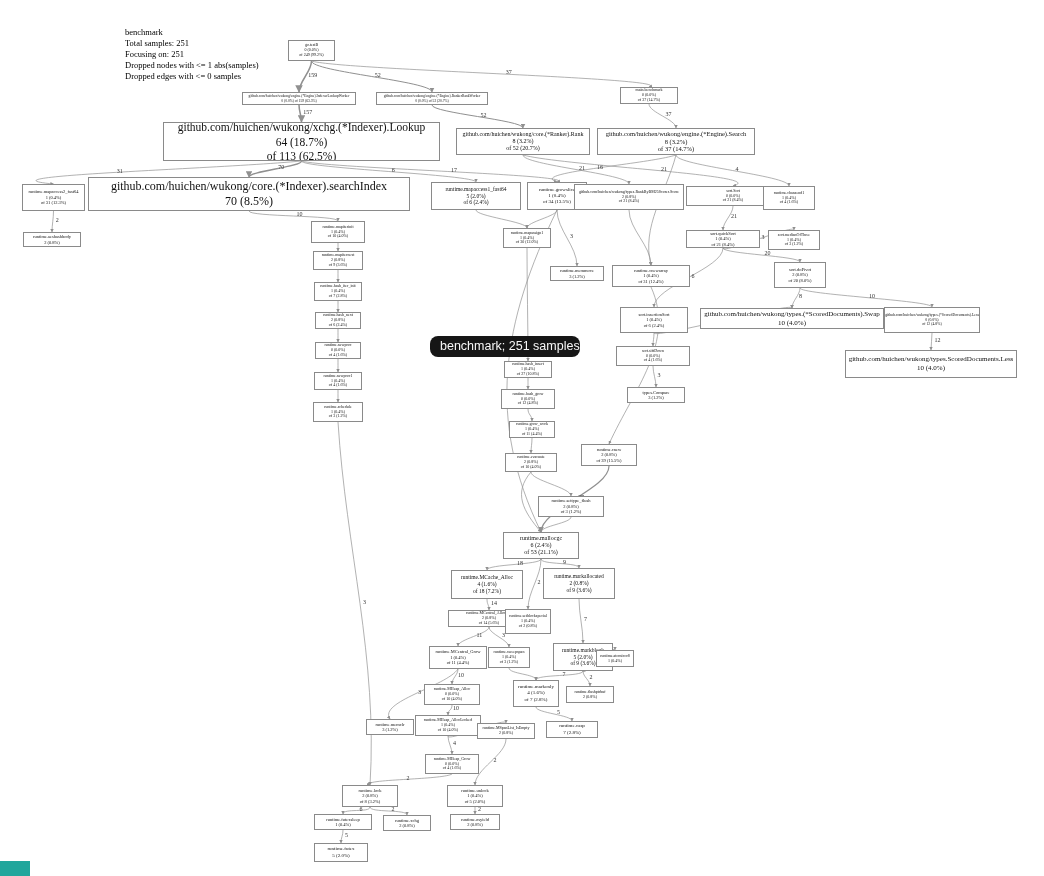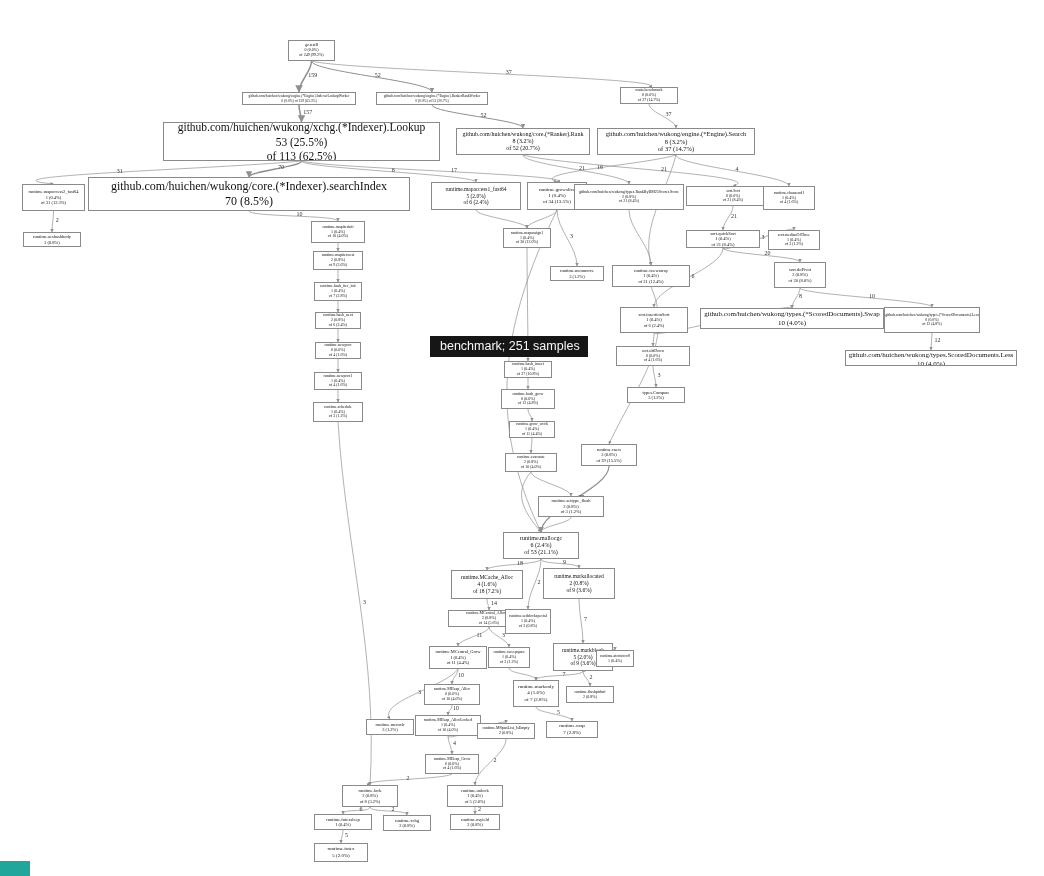--- a/index.html
+++ b/index.html
@@ -7,29 +7,36 @@
          font-family:"Liberation Serif",serif;}
   .legend{position:absolute;left:125px;top:27px;font-size:8.5px;line-height:1.3;color:#000;}
   .legend div{white-space:nowrap;}
   svg.edges{position:absolute;left:0;top:0;pointer-events:none;}
   .edge-label{font-size:6px;fill:#333;font-family:"Liberation Serif",serif;}
   .node{position:absolute;border:0.8px solid #8a8a8a;background:#fff;box-sizing:border-box;
         display:flex;flex-direction:column;align-items:center;justify-content:center;
         text-align:center;color:#101010;cursor:pointer;overflow:hidden;z-index:2;}
   .node div{white-space:nowrap;line-height:1.22;}
   .tooltip{position:absolute;left:430px;top:336px;background:#161616;color:#f7f7f7;
-           font-family:"Liberation Sans",sans-serif;font-size:12.5px;padding:3px 8px 4px 10px;
-           border-radius:0;white-space:nowrap;z-index:40;}
+           font-family:"Liberation Sans",sans-serif;font-size:12.5px;padding:3px 0 4px 10px;
+           border-radius:8px;white-space:nowrap;z-index:40;}
   .status-frag{position:absolute;left:0;bottom:0;width:30px;height:15px;z-index:60;}
 </style>
 </head>
 <body>
 
 <div id="stage">
 
+  <div class="legend">
+      <div>benchmark</div>
+      <div>Total samples: 251</div>
+      <div>Focusing on: 251</div>
+      <div>Dropped nodes with &lt;= 1 abs(samples)</div>
+      <div>Dropped edges with &lt;= 0 samples</div>
+    </div>
 
   <svg class="edges" width="1044" height="876">
     <defs>
       <marker id="arrow" viewBox="0 0 10 10" refX="9" refY="5" markerWidth="5" markerHeight="5" orient="auto-start-reverse">
         <path d="M0,0 L10,5 L0,10 z" fill="#909090"></path>
       </marker>
     </defs>
     <g id="edge-group">
         <path d="M311.5,61 C311.5,71.85 299,81.15 299,92" fill="none" stroke="#909090" stroke-width="1.5" marker-end="url(#arrow)"></path>
         <path d="M311.5,61 C311.5,71.85 432,81.15 432,92" fill="none" stroke="#909090" stroke-width="1" marker-end="url(#arrow)"></path>
@@ -172,21 +179,21 @@
         <div>github.com/huichen/wukong/engine.(*Engine).RankerRankWorker</div>
         <div>0 (0.0%) of 52 (20.7%)</div>
       </div>
       <div class="node" style="left: 620px; top: 87px; width: 58px; height: 17px; font-size: 4px;">
         <div>main.benchmark</div>
         <div>0 (0.0%)</div>
         <div>of 37 (14.7%)</div>
       </div>
       <div class="node" style="left: 163px; top: 122px; width: 277px; height: 39px; font-size: 11.5px;">
         <div>github.com/huichen/wukong/xchg.(*Indexer).Lookup</div>
-        <div>53 (25.5%)</div>
+        <div>64 (18.7%)</div>
         <div>of 113 (62.5%)</div>
       </div>
       <div class="node" style="left: 456px; top: 128px; width: 134px; height: 27px; font-size: 6px;">
         <div>github.com/huichen/wukong/core.(*Ranker).Rank</div>
         <div>8 (3.2%)</div>
         <div>of 52 (20.7%)</div>
       </div>
       <div class="node" style="left: 597px; top: 128px; width: 158px; height: 27px; font-size: 6.5px;">
         <div>github.com/huichen/wukong/engine.(*Engine).Search</div>
         <div>8 (3.2%)</div>
@@ -257,21 +264,21 @@
       <div class="node" style="left: 884px; top: 307px; width: 96px; height: 26px; font-size: 3.8px;">
         <div>github.com/huichen/wukong/types.(*ScoredDocuments).Less</div>
         <div>0 (0.0%)</div>
         <div>of 12 (4.8%)</div>
       </div>
       <div class="node" style="left: 616px; top: 346px; width: 74px; height: 20px; font-size: 4px;">
         <div>sort.siftDown</div>
         <div>0 (0.0%)</div>
         <div>of 4 (1.6%)</div>
       </div>
-      <div class="node" style="left: 845px; top: 350px; width: 172px; height: 16px; font-size: 7px; justify-content: space-between;">
+      <div class="node" style="left: 845px; top: 350px; width: 172px; height: 28px; font-size: 7px;">
         <div>github.com/huichen/wukong/types.ScoredDocuments.Less</div>
         <div>10 (4.0%)</div>
       </div>
       <div class="node" style="left: 627px; top: 387px; width: 58px; height: 16px; font-size: 4.5px;">
         <div>types.Compare</div>
         <div>3 (1.2%)</div>
       </div>
       <div class="node" style="left: 550px; top: 266px; width: 54px; height: 15px; font-size: 4.5px;">
         <div>runtime.memmove</div>
         <div>3 (1.2%)</div>

